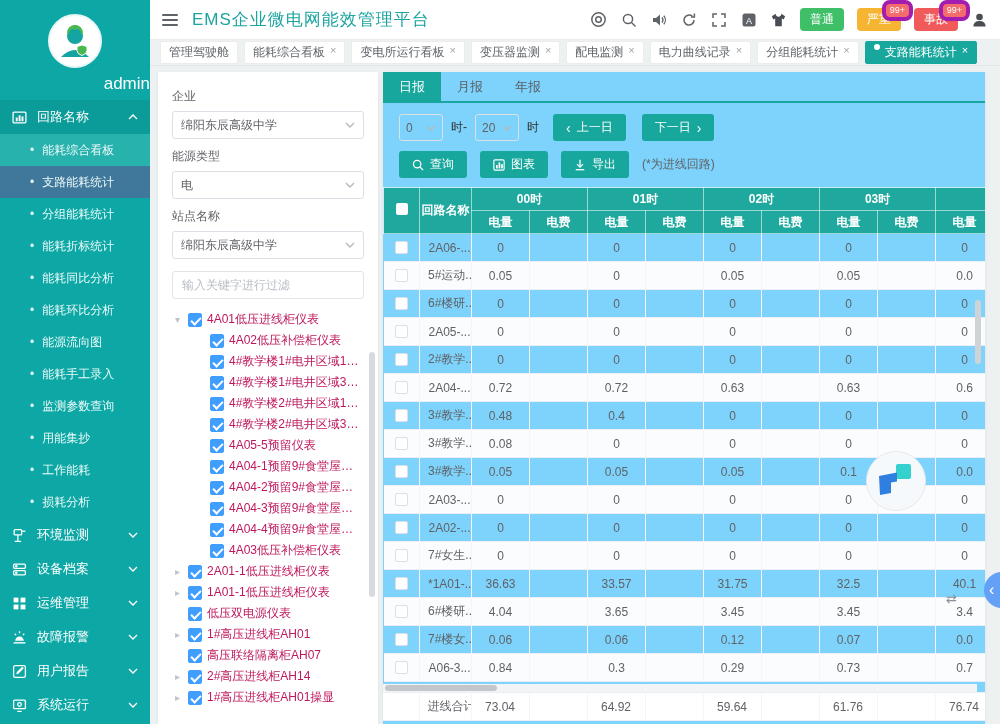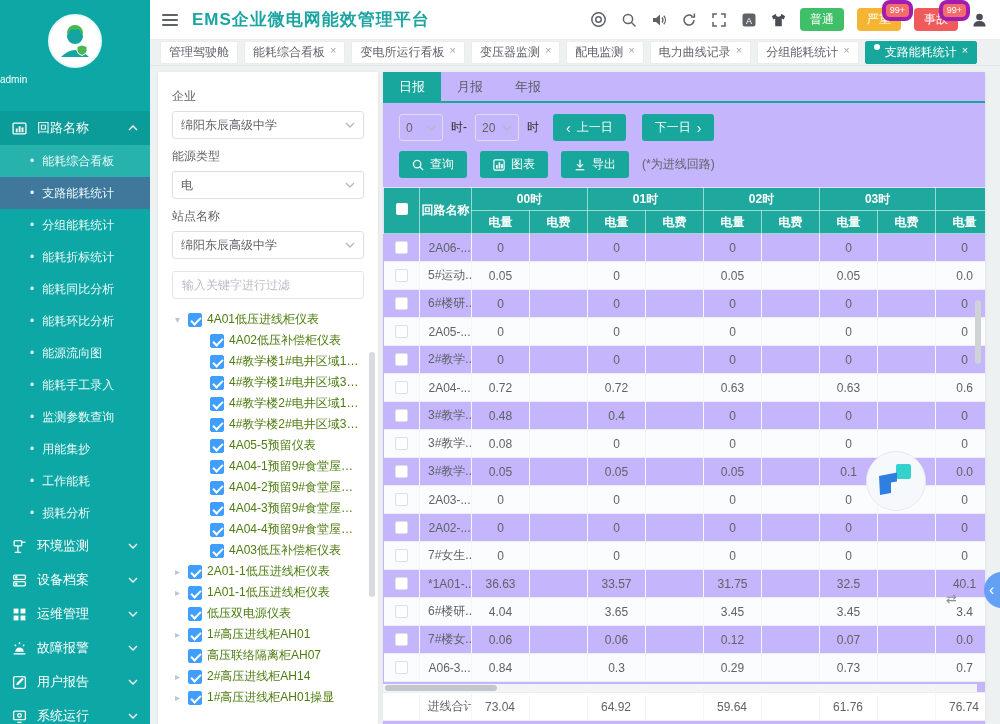--- a/index.html
+++ b/index.html
@@ -3,37 +3,37 @@
 <meta charset="utf-8">
 <style>
 *{margin:0;padding:0;box-sizing:border-box}
 html,body{width:1000px;height:724px;overflow:hidden;background:#eef1f1;
   font-family:"Liberation Sans","DejaVu Sans",sans-serif;position:relative;font-size:12px;color:#303133}
 
 
 .sidebar{position:absolute;left:0;top:0;width:150px;height:724px;background:#0da8a5;z-index:5}
 .avatar{width:54px;height:54px;border-radius:50%;background:#fff;margin:14px auto 6px auto;
   display:flex;align-items:center;justify-content:center;overflow:hidden;border:2px solid #e8f6f5}
-.username{color:#fff;text-align:left;font-size:10px;margin-bottom:26px}
+.username{color:#fff;text-align:right;font-size:17px;margin-bottom:6px}
 .m-group{height:34px;display:flex;align-items:center;color:#fff;font-size:13px;padding:0 12px;cursor:pointer}
 .m-group.expanded{background:#0b9b98}
 .m-group .gicon{width:16px;height:16px;margin-right:9px;flex:0 0 16px;display:flex;align-items:center}
 .m-group .glabel{flex:1}
 .m-group .chev{width:10px;height:10px}
 .m-sub{height:32px;display:flex;align-items:center;color:#eafaf9;font-size:12px;padding-left:30px;cursor:pointer}
 .m-sub .dot{margin-right:8px;font-size:12px;line-height:1}
 .m-sub.hl{background:#28b2ae}
 .m-sub.active{background:#40789b}
 
 
 .topbar{position:absolute;left:150px;top:0;width:850px;height:40px;background:#fff;z-index:4;
   display:flex;align-items:center;border-bottom:1px solid #e9ecec;padding:0 12px}
 .hamburger{width:16px;height:12px;display:flex;flex-direction:column;justify-content:space-between;margin-right:14px;cursor:pointer}
 .hamburger i{display:block;height:2px;background:#5f6368;border-radius:1px}
-.app-title{font-size:17px;color:#1ba4a1;font-weight:700;letter-spacing:1px;flex:0 0 auto}
+.app-title{font-size:17px;color:#1ba4a1;font-weight:400;letter-spacing:1px;flex:0 0 auto}
 .top-right{margin-left:auto;display:flex;align-items:center;gap:13px}
 .ticon{width:17px;height:17px;display:flex;align-items:center;justify-content:center;cursor:pointer;color:#5f6368}
 .badge{position:relative;border-radius:4px;color:#fff;font-size:12px;padding:3px 10px;cursor:pointer;white-space:nowrap}
 .badge.green{background:#3fbf67}.badge.yellow{background:#f5b532}.badge.red{background:#f05a5a}
 .bubble{position:absolute;top:-8px;right:-12px;background:#f56c6c;color:#fff;font-size:9px;
   border-radius:8px;padding:1px 4px;border:4px solid #a21caf;line-height:1.2}
 
 
 .tabbar{position:absolute;left:150px;top:40px;width:850px;height:26px;background:#eef1f1;z-index:3;
   display:flex;align-items:center;gap:6px;padding:0 10px;border-bottom:1px solid #e4e7e7}
@@ -61,25 +61,25 @@
 .cb{width:14px;height:14px;border:1px solid #dcdfe6;border-radius:2px;background:#fff;flex:0 0 14px;cursor:pointer;position:relative}
 .cb.on{background:#409eff;border-color:#409eff}
 .cb.on::after{content:"";position:absolute;left:4px;top:1px;width:4px;height:8px;border:solid #fff;
   border-width:0 2px 2px 0;transform:rotate(45deg)}
 .cr-label{color:#5a5e66}
 .cr-label.blue{color:#409eff}
 .tree{height:414px;overflow:hidden}
 .trow{height:21px;display:flex;align-items:center;gap:5px;cursor:pointer}
 .trow .arrow{width:11px;flex:0 0 11px;color:#c0c4cc;font-size:10px;text-align:center}
 .trow.lvl1{padding-left:22px}
-.trow .tlabel{color:#4d7c0f;white-space:nowrap;overflow:hidden;text-overflow:ellipsis}
+.trow .tlabel{color:#be185d;white-space:nowrap;overflow:hidden;text-overflow:ellipsis}
 .tree-scroll{position:absolute;right:3px;top:280px;width:6px;height:245px;background:#d7dade;border-radius:3px}
 
 
-.main-card{position:absolute;left:383px;top:72px;width:602px;height:652px;background:#c4b5fd;
+.main-card{position:absolute;left:383px;top:72px;width:602px;height:652px;background:#7dd3fc;
   box-shadow:0 1px 3px rgba(0,0,0,.08);z-index:2;overflow:hidden}
 .report-tabs{height:31px;display:flex;border-bottom:2px solid #17a79c}
 .rtab{padding:0 16px;display:flex;align-items:center;color:#5a5e66;font-size:13px;cursor:pointer}
 .rtab.active{background:#17a79c;color:#fff}
 .ctrl-row{display:flex;align-items:center;gap:8px;margin:11px 0 0 16px}
 .ctrl-row2{display:flex;align-items:center;gap:13px;margin:10px 0 0 16px}
 .datebox{width:112px;height:27px;border:1px solid #dcdfe6;border-radius:3px;display:flex;align-items:center;
   gap:6px;padding:0 8px;color:#606266;cursor:pointer}
 .hsel{width:44px;height:27px;border:1px solid #dcdfe6;border-radius:3px;display:flex;align-items:center;
   padding:0 6px;color:#606266;cursor:pointer}

